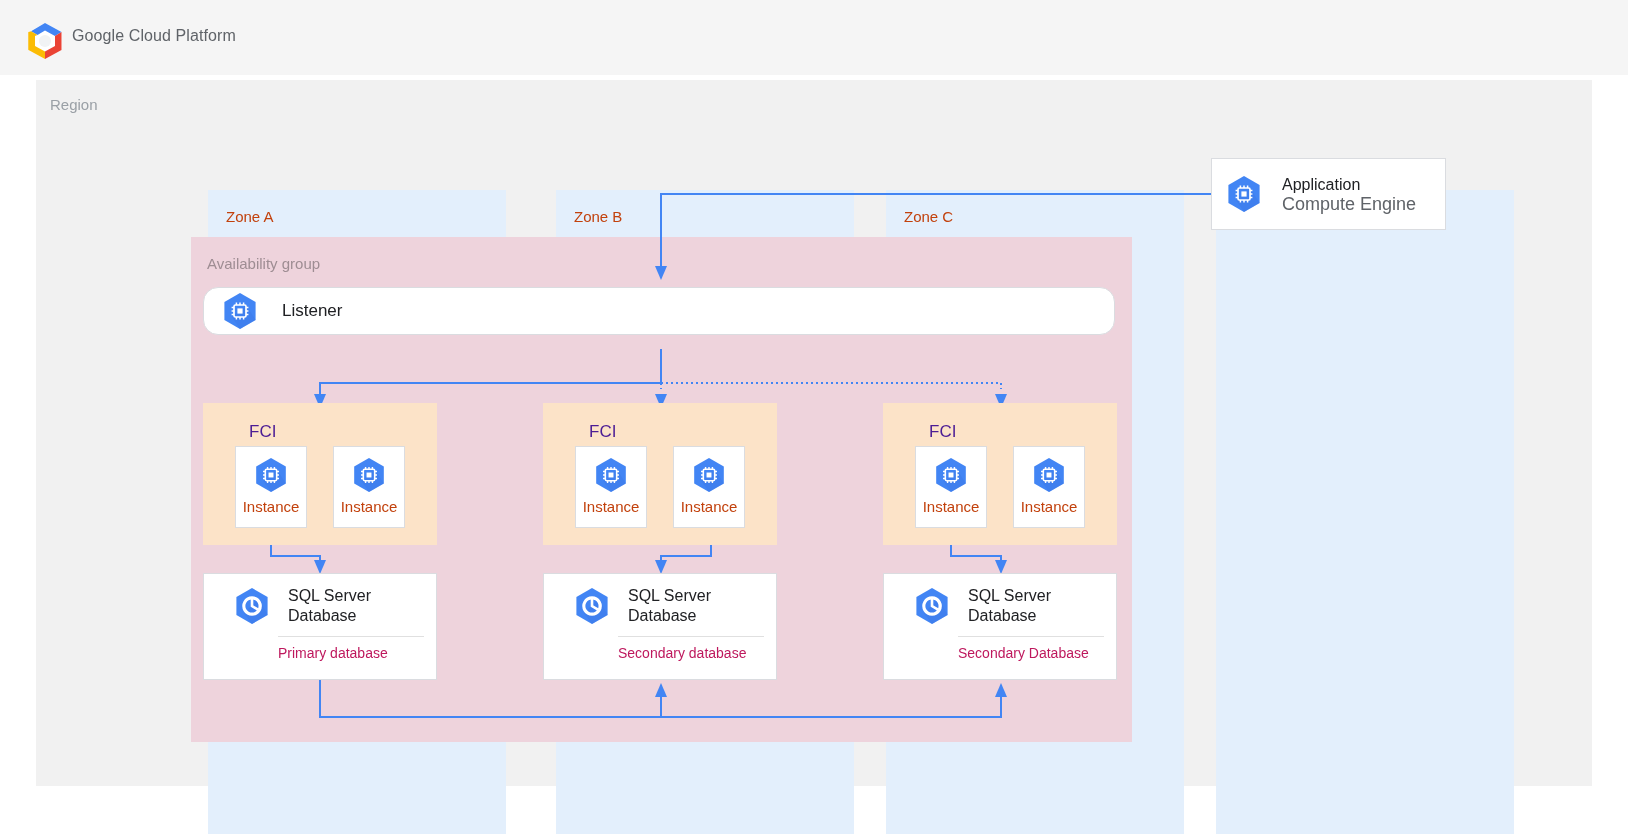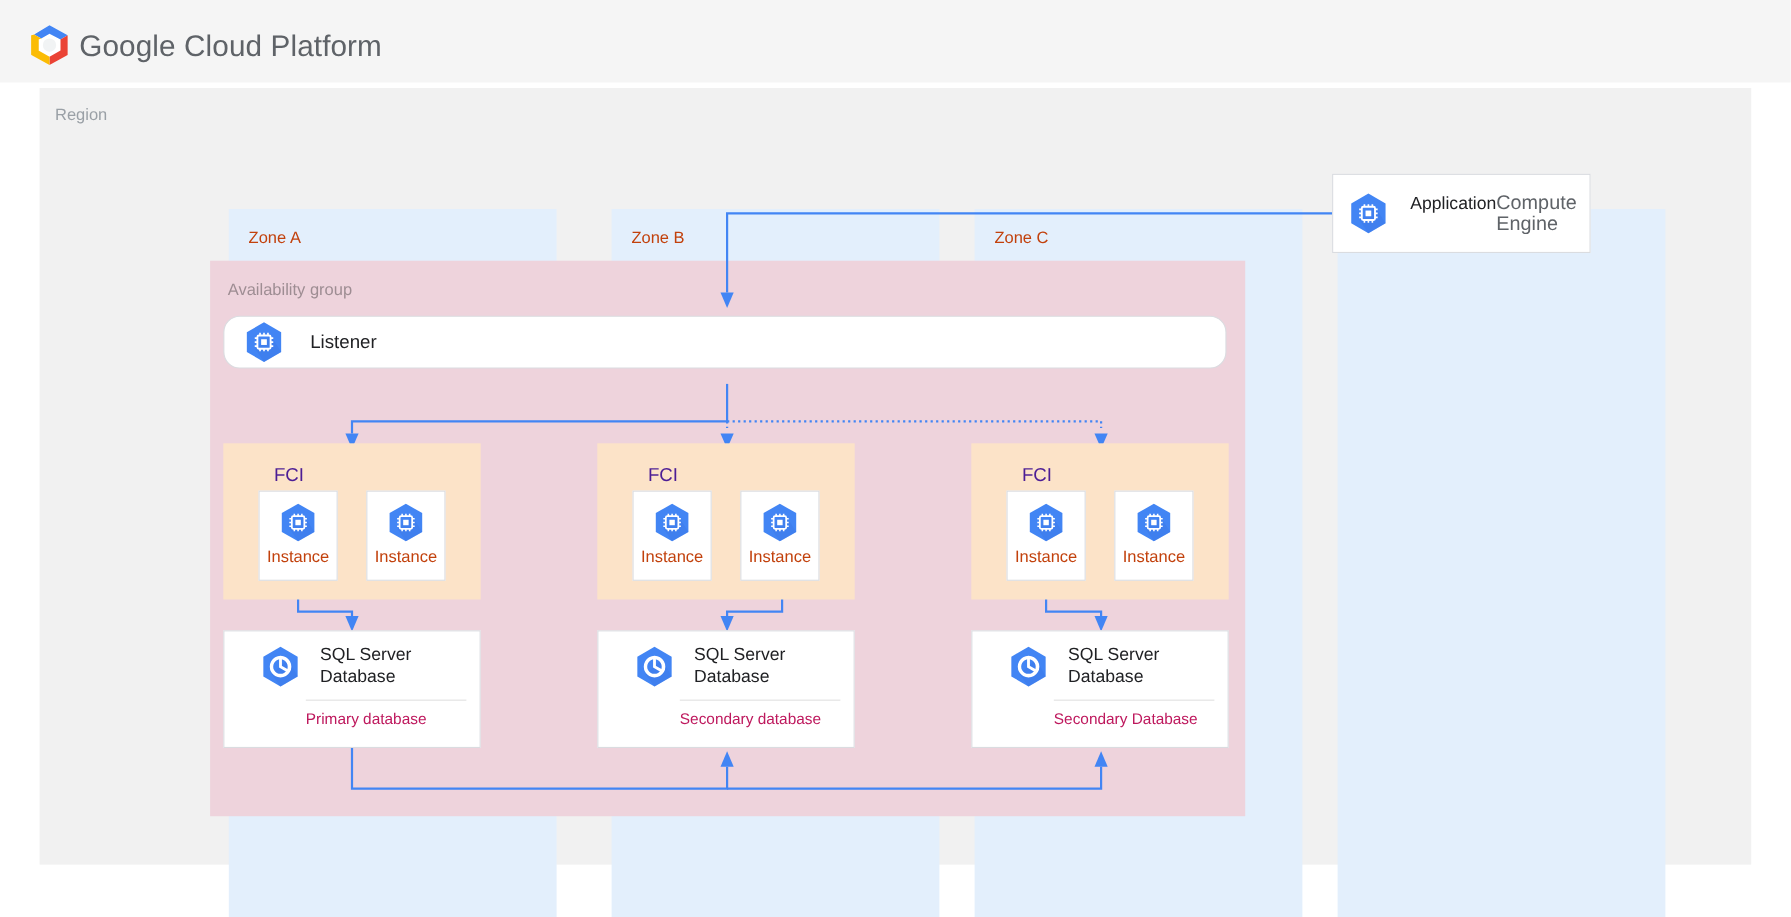--- a/index.html
+++ b/index.html
@@ -2,21 +2,21 @@
 <html><head>
 <meta charset="utf-8">
 <style>
   html,body{margin:0;padding:0;background:#ffffff;}
   body{width:1628px;height:834px;font-family:"Liberation Sans",sans-serif;overflow:hidden;}
   #root{position:relative;width:1628px;height:834px;background:#ffffff;}
 
   
   .header{position:absolute;left:0;top:0;width:1628px;height:75px;background:#f5f5f5;}
   .logo-wrap{position:absolute;left:25px;top:22px;width:40px;height:38px;}
-  .brand{position:absolute;left:72px;top:27px;font-size:27px;color:#5f6368;letter-spacing:.1px;white-space:nowrap;}
+  .brand{position:absolute;left:72px;top:27px;font-size:16px;color:#5f6368;letter-spacing:.1px;white-space:nowrap;}
   .brand b{font-weight:500;color:#5f6368;}
 
   
   .canvas{position:absolute;left:36px;top:80px;width:1556px;height:706px;background:#f1f1f1;}
   .region-label{position:absolute;left:14px;top:16px;font-size:15px;color:#9aa0a6;}
 
   .zone{position:absolute;top:110px;height:653px;background:#e3effc;}
   .zone-label{position:absolute;left:18px;top:18px;font-size:15px;color:#c2410c;}
 
   .zA{left:172px;width:298px;}
@@ -30,39 +30,39 @@
 
   
   .card{position:absolute;background:#ffffff;border:1px solid #dadce0;box-sizing:border-box;}
 
   .listener{left:203px;top:287px;width:912px;height:48px;display:flex;align-items:center;border-radius:15px;}
   .listener .hexicon{margin-left:16px;}
   .listener .ttl{margin-left:22px;font-size:17px;color:#202124;}
 
   .appbox{left:1211px;top:158px;width:235px;height:72px;display:flex;align-items:center;}
   .appbox .hexicon{margin-left:12px;}
-  .appbox .txt{margin-left:18px;display:flex;}
+  .appbox .txt{margin-left:18px;display:flex;flex-direction:column;}
   .appbox .t1{font-size:16px;color:#202124;line-height:21px;}
   .appbox .t2{font-size:18px;color:#5f6368;line-height:19px;}
 
   
   .fci{position:absolute;top:403px;height:142px;background:#fce3c8;}
   .fci-label{position:absolute;left:18px;top:19px;font-size:17px;color:#4c1d95;margin-left:28px;}
   .fciA{left:203px;width:234px;}
   .fciB{left:543px;width:234px;}
   .fciC{left:883px;width:234px;}
 
   .inst{position:absolute;top:446px;width:72px;height:82px;background:#fff;border:1px solid #dadce0;
         box-sizing:border-box;display:flex;flex-direction:column;align-items:center;}
   .inst .hexicon{margin-top:9px;}
   .inst .lab{margin-top:4px;font-size:15px;color:#c2410c;}
 
   
   .db{position:absolute;top:573px;width:234px;height:107px;background:#fff;border:1px solid #dadce0;box-sizing:border-box;}
-  .db .row{display:flex;align-items:flex-start;padding:12px 0 0 0;margin-left:31px;}
+  .db .row{display:flex;align-items:flex-end;padding:12px 0 0 28px;}
   .db .txt{margin-left:16px;}
   .db .t1{font-size:16px;color:#202124;line-height:20px;}
   .db .sep{position:absolute;left:74px;right:12px;top:62px;height:1px;background:#e0e0e0;}
   .db .sub{position:absolute;left:74px;top:70px;right:10px;font-size:14px;color:#be185d;line-height:18px;}
   .dbA{left:203px;}
   .dbB{left:543px;}
   .dbC{left:883px;}
 
   
   .hexicon{position:relative;width:40px;height:40px;flex:none;}

